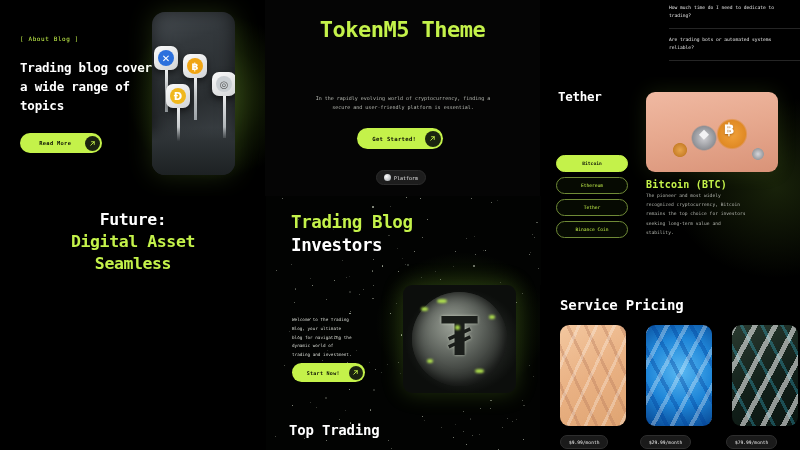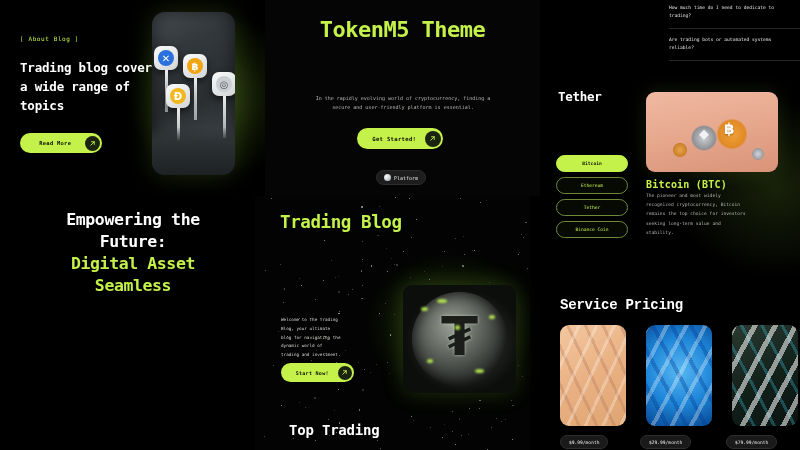--- a/index.html
+++ b/index.html
@@ -166,21 +166,21 @@
   .s-emp {
     position:absolute; left:0; top:196px; width:265px; height:254px;
     background:#000; overflow:hidden;
   }
   .emp-h { position:absolute; left:18px; width:230px; top:13px; text-align:center;
     font-size:16.5px; font-weight:700; line-height:1.33; letter-spacing:-.4px; }
   .emp-h .l1 { color:#fff; } .emp-h .l2 { color:#c4f24a; }
 
   
   .s-blog {
-    position:absolute; left:255px; top:196px; width:275px; height:254px;
+    position:absolute; left:266px; top:196px; width:275px; height:254px;
     background:
       radial-gradient(120px 100px at 196px 128px, rgba(130,200,45,0.22) 0%, rgba(0,0,0,0) 72%),
       #020302;
     overflow:hidden;
   }
   .stars { position:absolute; inset:0; opacity:.85; }
   .star { position:absolute; background:#cfd6c4; border-radius:50%; }
   .blog-h { position:absolute; left:25px; top:15px; width:230px;
     font-size:17.5px; font-weight:700; line-height:1.32; letter-spacing:-.4px; }
   .blog-h .l1 { color:#c4f24a; } .blog-h .l2 { color:#fff; }
@@ -206,21 +206,21 @@
     font-size:54px; font-weight:700; color:#1a1d1a;
     text-shadow:0 0 3px rgba(230,240,220,.65); line-height:1; }
   .blog-img .gl { position:absolute; border-radius:50%; background:#b9ee4e;
     filter: blur(1px); opacity:.9; }
   .blog-ft { position:absolute; left:289px; top:422px;
     color:#fff; font-size:14px; font-weight:700; letter-spacing:-.2px; }
 
   
   .s-price { position:absolute; left:540px; top:285px; width:260px; height:165px; background:#000; }
   .price-h { position:absolute; left:20px; top:12px;
-    color:#fff; font-size:14px; font-weight:700; letter-spacing:-.2px;font-family:Liberation Mono, monospace; }
+    color:#fff; font-size:14px; font-weight:700; letter-spacing:-.2px; }
   .price-card { position:absolute; top:40px; width:66px; height:101px; border-radius:9px; overflow:hidden; }
   .price-card.c1 { left:20px;
     background:
       repeating-linear-gradient(115deg, rgba(255,255,255,.28) 0 3px, rgba(0,0,0,0) 3px 16px),
       repeating-linear-gradient(65deg, rgba(180,120,90,.35) 0 3px, rgba(0,0,0,0) 3px 16px),
       linear-gradient(150deg,#f3c79f 0%,#e9b183 50%,#dfa472 100%);
   }
   .price-card.c2 { left:106px;
     background:
       repeating-linear-gradient(118deg, rgba(255,255,255,.30) 0 4px, rgba(0,0,0,0) 4px 17px),
@@ -316,21 +316,20 @@
     <div class="cur-img">
       <span class="esym">◆</span>
       <span class="bsym">฿</span>
     </div>
     <div class="cur-name">Bitcoin (BTC)</div>
     <p class="cur-desc">The pioneer and most widely recognized cryptocurrency, Bitcoin remains the top choice for investors seeking long-term value and stability.</p>
   </section>
 
   <section class="s-emp">
     <h2 class="emp-h">
-      <div class="l1">Empowering the</div>
       <div class="l1">Future:</div>
       <div class="l2">Digital Asset</div>
       <div class="l2">Seamless</div>
     </h2>
 
   </section>
 
   <section class="s-blog">
     <div class="stars" id="stars">
         <span class="star" style="width: 1px; height: 1px; left: 187.1px; top: 241px; opacity: 0.83;"></span>
@@ -479,20 +478,21 @@
         <span class="star" style="width: 1px; height: 1px; left: 49.6px; top: 210.6px; opacity: 0.4;"></span>
         <span class="star" style="width: 1px; height: 1px; left: 178.5px; top: 97.7px; opacity: 0.53;"></span>
         <span class="star" style="width: 1px; height: 1px; left: 93.7px; top: 232.5px; opacity: 0.81;"></span>
         <span class="star" style="width: 1px; height: 1px; left: 10.2px; top: 73.9px; opacity: 0.65;"></span>
         <span class="star" style="width: 1px; height: 1px; left: 195.6px; top: 128.1px; opacity: 0.41;"></span>
         <span class="star" style="width: 1px; height: 1px; left: 256.1px; top: 204px; opacity: 0.48;"></span>
         <span class="star" style="width: 1px; height: 1px; left: 61.3px; top: 153.9px; opacity: 0.29;"></span>
       </div>
     <h2 class="blog-h">
       <div class="l1">Trading Blog</div>
+      <div class="l2">Investors</div>
     </h2>
     <p class="blog-p">Welcome to The Trading Blog, your ultimate blog for navigating the dynamic world of trading and investment.</p>
     <div class="pill-btn blog-btn">
       <span class="lbl">Start Now!</span>
       <span class="circ">
         <svg class="arrow" width="7" height="7" viewBox="0 0 10 10" aria-hidden="true">
           <path d="M2.5 7.5L7.5 2.5M3.6 2.5h3.9v3.9" stroke="#c4f24a" stroke-width="1.3" fill="none" stroke-linecap="round" stroke-linejoin="round"></path>
         </svg>
       </span>
     </div>

